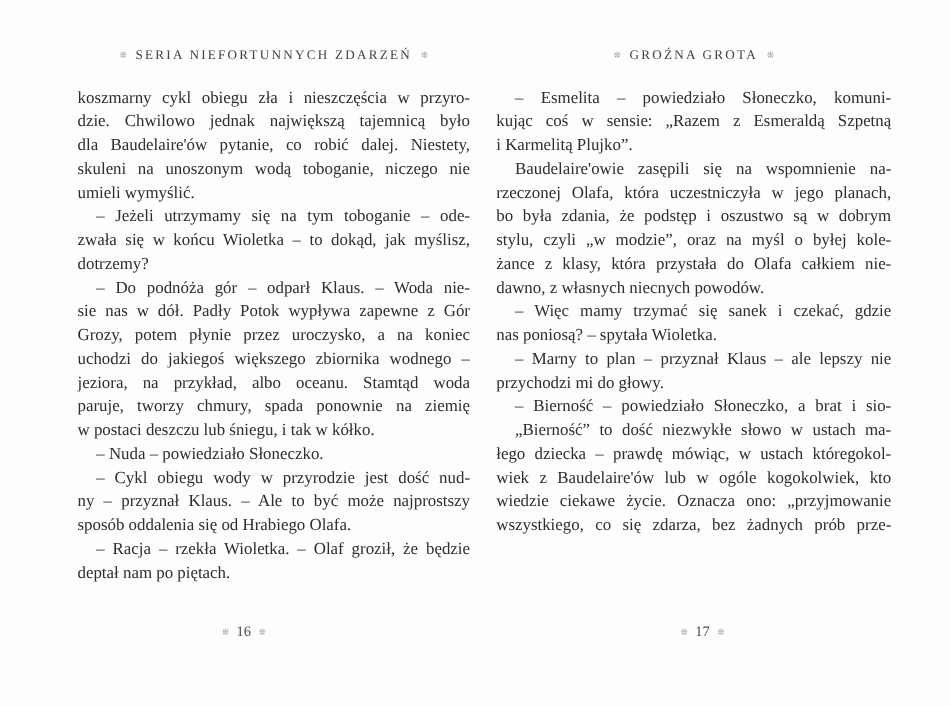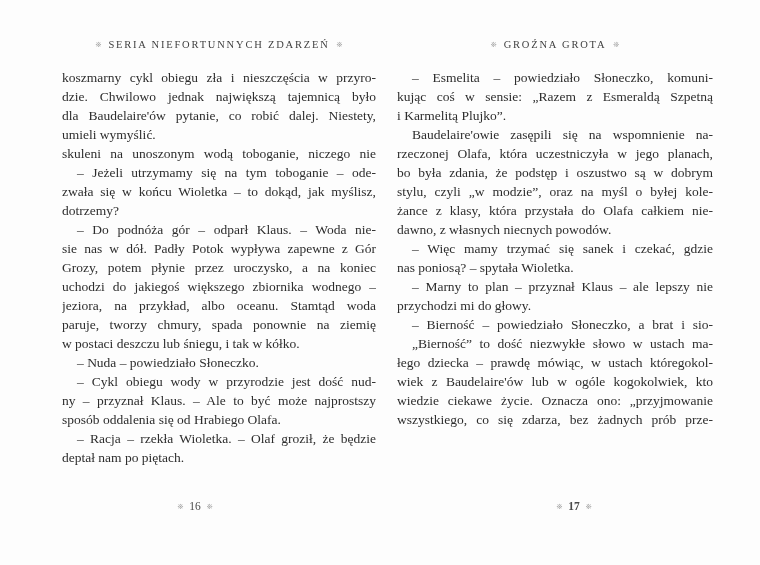--- a/index.html
+++ b/index.html
@@ -58,43 +58,43 @@
   .folio {
     position: absolute;
     top: 500px;
     height: 16px;
     text-align: center;
     font-size: 11.5px;
     color: #4a4a4a;
     white-space: nowrap;
   }
   .folio-left  { left: 38px;  width: 314px; }
-  .folio-right { left: 416px; width: 316px; font-weight: bold; }
+  .folio-right { left: 404px; width: 316px; }
   .folio .orn-left  { margin-right: 6px; }
   .folio .orn-right { margin-left: 6px; }
 </style>
 </head>
 <body>
 
 <div class="spread">
 
   <div class="running-head running-head-left">
     <span class="orn orn-left">❊</span><span>SERIA NIEFORTUNNYCH ZDARZEŃ</span><span class="orn orn-right">❊</span>
   </div>
 
   <div class="running-head running-head-right">
     <span class="orn orn-left">❊</span><span>GROŹNA GROTA</span><span class="orn orn-right">❊</span>
   </div>
 
   <div class="text-block text-block-left" id="left-body">
       <div class="line">koszmarny cykl obiegu zła i nieszczęścia w przyro-</div>
       <div class="line">dzie. Chwilowo jednak największą tajemnicą było</div>
       <div class="line">dla Baudelaire'ów pytanie, co robić dalej. Niestety,</div>
+      <div class="line">skuleni na unoszonym wodą toboganie, niczego nie</div>
       <div class="line ragged">umieli wymyślić.</div>
-      <div class="line">skuleni na unoszonym wodą toboganie, niczego nie</div>
       <div class="line indent">– Jeżeli utrzymamy się na tym toboganie – ode-</div>
       <div class="line">zwała się w końcu Wioletka – to dokąd, jak myślisz,</div>
       <div class="line ragged">dotrzemy?</div>
       <div class="line indent">– Do podnóża gór – odparł Klaus. – Woda nie-</div>
       <div class="line">sie nas w dół. Padły Potok wypływa zapewne z Gór</div>
       <div class="line">Grozy, potem płynie przez uroczysko, a na koniec</div>
       <div class="line">uchodzi do jakiegoś większego zbiornika wodnego –</div>
       <div class="line">jeziora, na przykład, albo oceanu. Stamtąd woda</div>
       <div class="line">paruje, tworzy chmury, spada ponownie na ziemię</div>
       <div class="line ragged">w postaci deszczu lub śniegu, i tak w kółko.</div>

